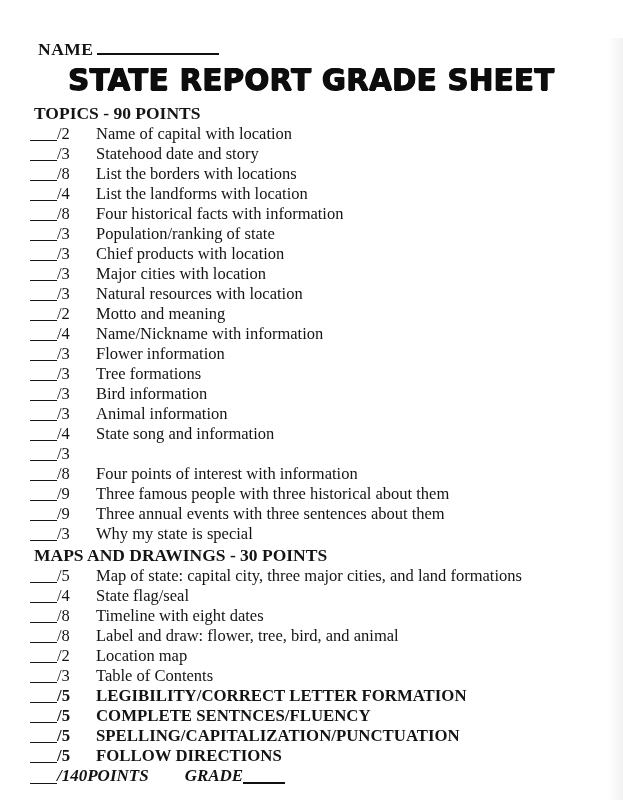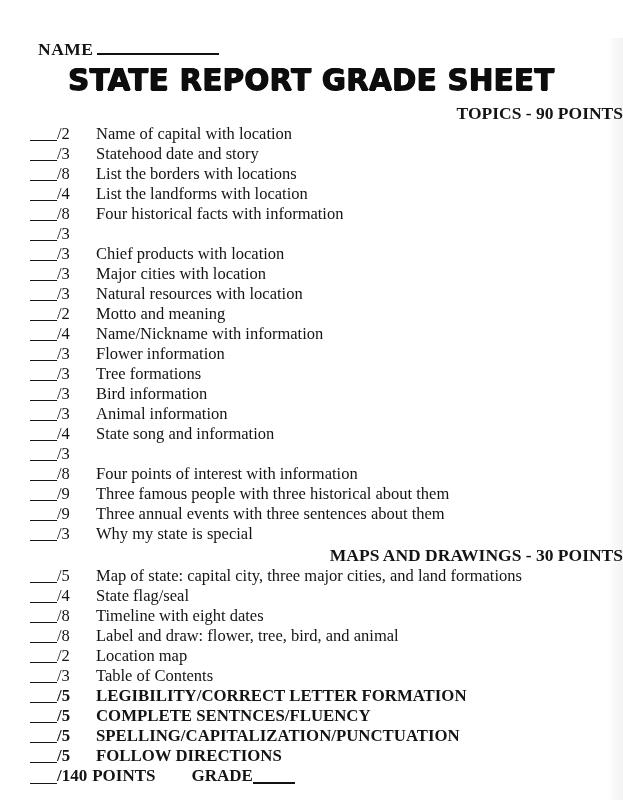--- a/index.html
+++ b/index.html
@@ -38,25 +38,24 @@
     font-family: "DejaVu Sans", sans-serif;
     font-weight: bold;
     font-size: 29px;
     letter-spacing: 0.5px;
     color: #0d0d0d;
     text-shadow: 0.7px 0 0 #0d0d0d, -0.7px 0 0 #0d0d0d, 0 0.5px 0 #0d0d0d;
     transform: scaleY(1.04);
   }
   
   .section-header {
-    margin-left: 48px;
+    margin-left: 34px;
     line-height: 21px;
     font-weight: bold;
     font-size: 17.5px;
-    text-align: right;
   }
   .section-header.first { margin-top: 6px; }
   .section-header.second { margin-top: 1px; }
   
   .row {
     display: flex;
     align-items: baseline;
     padding-left: 30px;
     line-height: 20px;
     font-size: 16.5px;
@@ -82,23 +81,24 @@
   .row.bold .desc, .row.bold .pts { font-weight: bold; font-size: 16.8px; }
   
   .footer-row {
     display: flex;
     align-items: center;
     padding-left: 30px;
     line-height: 20px;
     font-size: 17px;
     font-weight: bold;
     white-space: nowrap;
+    font-style: italic;
   }
   .footer-row .blank { margin-bottom: 2px; }
-  .footer-points-label { margin-left: 5px; }
+  .footer-points-label { }
   .grade-label { margin-left: 36px; }
   .grade-blank {
     width: 42px; flex: 0 0 42px;
     border-bottom: 2.2px solid #111;
   }
 </style>
 </head>
 <body>
 
 <div class="page">
@@ -144,20 +144,21 @@
           <span class="blank"></span>
           <span class="pts">/8</span>
         </span>
         <span class="desc">Four historical facts with information</span>
       </div>
       <div class="row">
         <span class="score">
           <span class="blank"></span>
           <span class="pts">/3</span>
         </span>
+        <span class="desc">Population/ranking of state</span>
       </div>
       <div class="row">
         <span class="score">
           <span class="blank"></span>
           <span class="pts">/3</span>
         </span>
         <span class="desc">Chief products with location</span>
       </div>
       <div class="row">
         <span class="score">

